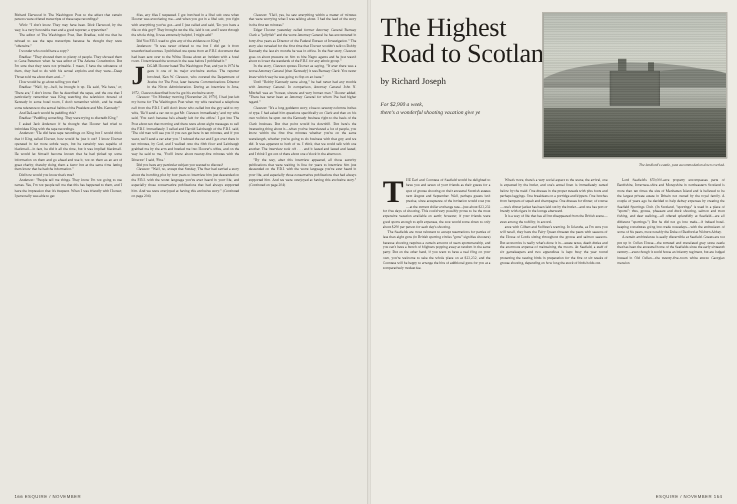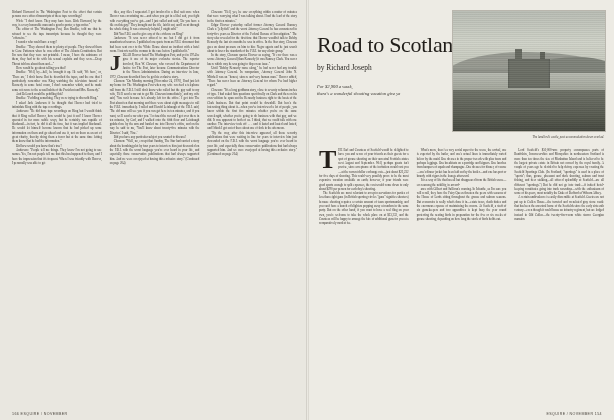--- a/index.html
+++ b/index.html
@@ -276,21 +276,21 @@
       <p>"By the way, after this interview appeared, all those security publications that were waiting in line for years to interview him just descended on the F.B.I. with the worst language you've ever heard in your life, and especially those conservative publications that had always supported him. And we were overjoyed at having this exclusive story." (Continued on page 204)</p>
     </div>
     <div class="folio folio-left">166  ESQUIRE / NOVEMBER</div>
   </div>
 
   <div class="gutter"></div>
 
   <div class="page page-right">
 
     <h1 class="headline">
-      <br>
+      <span>The Highest</span><br>
       <span>Road to Scotland</span>
     </h1>
     <div class="byline">by Richard Joseph</div>
     <div class="deck">
       <span class="deck-line">For $2,900 a week,</span>
       <span class="deck-line">there's a wonderful shooting vacation give ye</span>
     </div>
 
     <div class="photo-wrap">
       <div class="photo">

